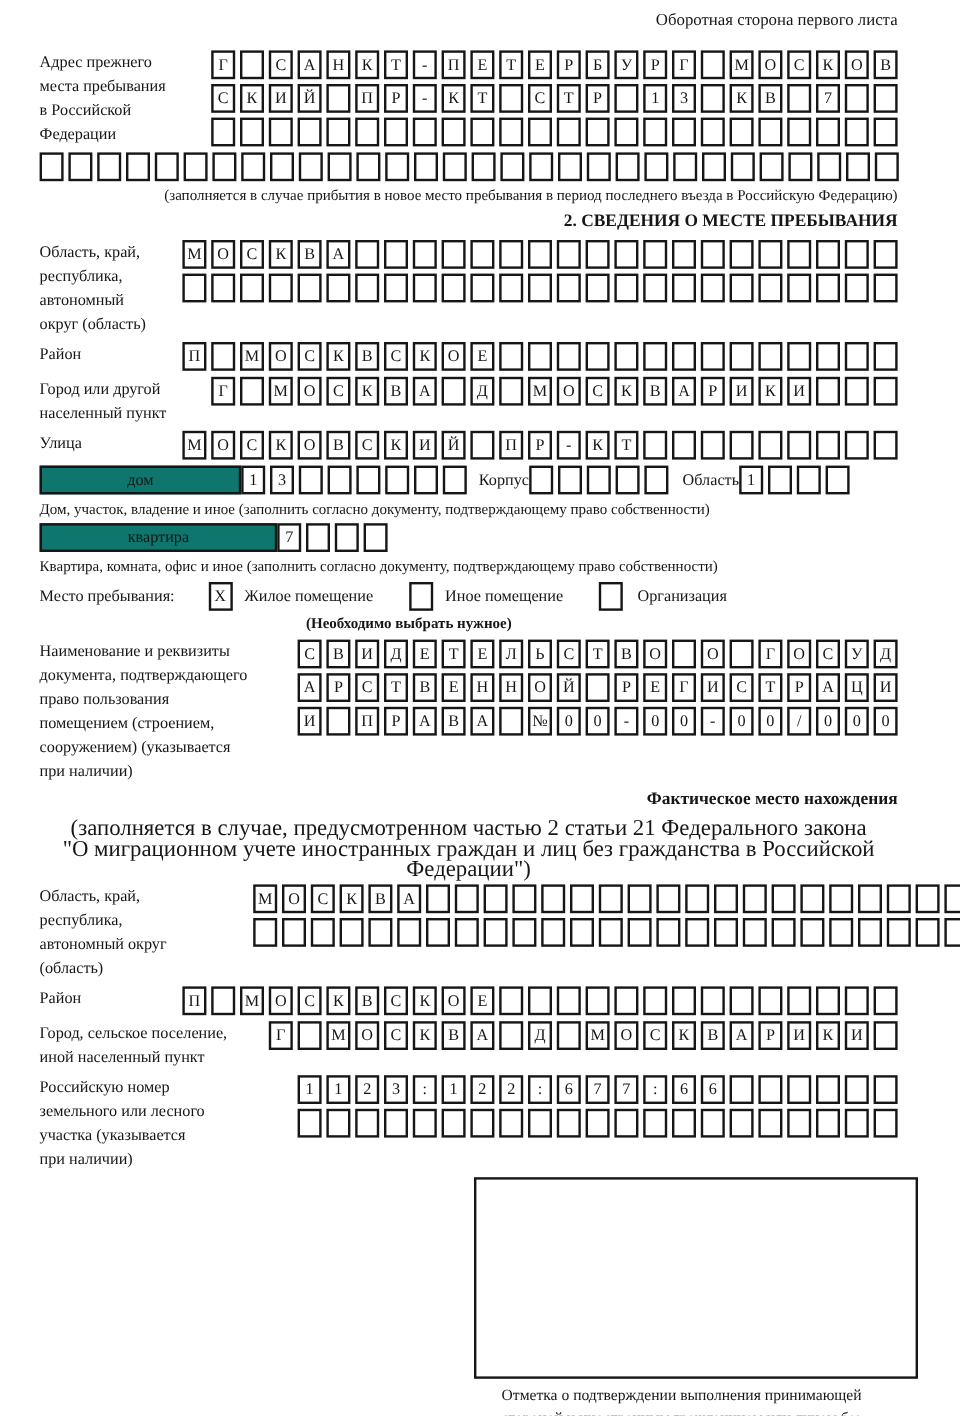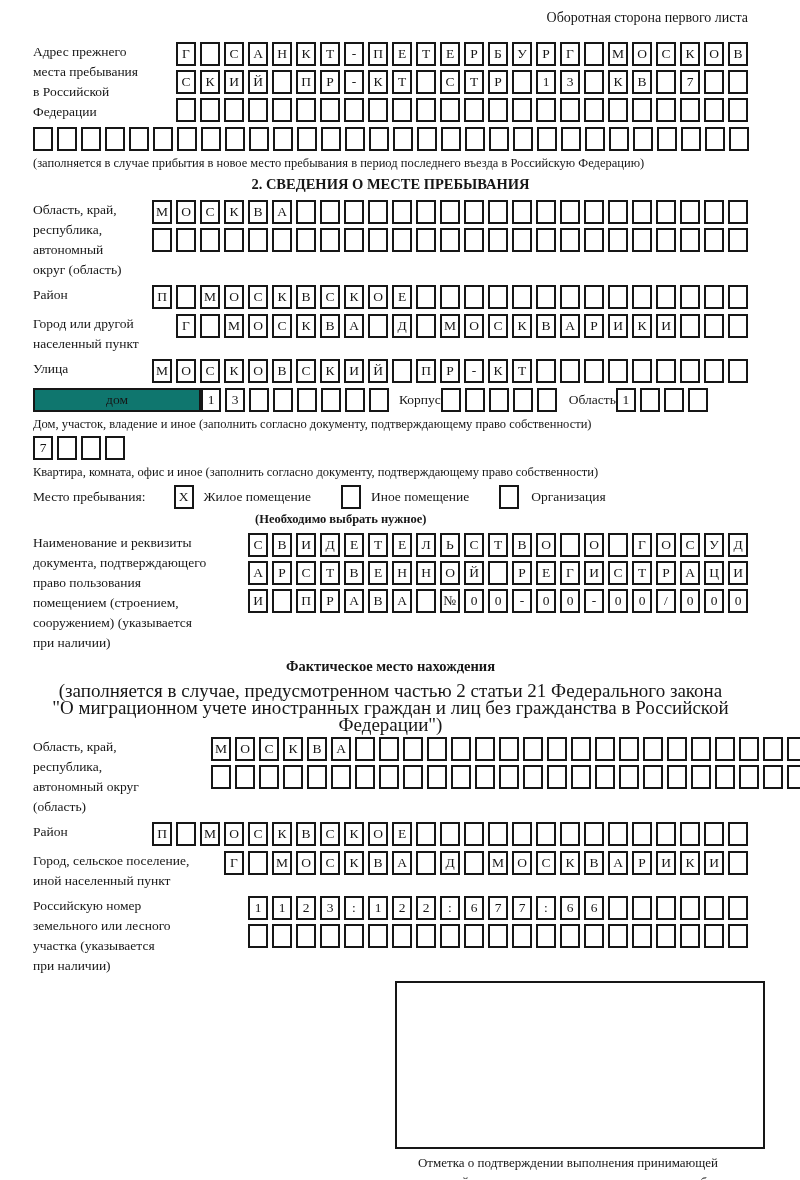--- a/index.html
+++ b/index.html
@@ -22,22 +22,22 @@
   .boxes { display:flex; gap:4px; width:max-content; margin-left:auto; }
   .boxes.left { margin-left:0; }
   .cell {
     width:20px; height:24px; flex:none;
     border:2px solid #161616;
     font-size:13.5px; line-height:20px; text-align:center;
     background:#fff;
   }
 
   .note { font-size:12.5px; line-height:16px; }
-  .center { text-align:left; }
-  .sec-title { text-align:center; font-weight:bold; font-size:14.5px; margin:5px 0 7px; }
+  .center { text-align:right; }
+  .sec-title { text-align:right; font-weight:bold; font-size:14.5px; margin:5px 0 7px; }
 
   .inline-row { display:flex; align-items:center; margin-bottom:4px; }
   .wide-box { height:24px; border:2px solid #161616; text-align:center; font-size:13.5px; line-height:20px; flex:none; background:#0f766e; }
   .dom-box { width:168px; }
   .kv-box  { width:198px; }
   .inline-label { font-size:13.5px; flex:none; }
 
   .place-row { display:flex; align-items:center; font-size:13.5px; margin:5px 0 2px; }
   .cb { width:20px; height:24px; }
 
@@ -359,20 +359,21 @@
     <div class="boxes left ml10">
         <span class="cell">1</span>
         <span class="cell"></span>
         <span class="cell"></span>
         <span class="cell"></span>
       </div>
   </div>
   <div class="note mb4">Дом, участок, владение и иное (заполнить согласно документу, подтверждающему право собственности)</div>
 
   <div class="inline-row">
+    <div class="wide-box kv-box">квартира</div>
     <div class="boxes left ml10">
         <span class="cell">7</span>
         <span class="cell"></span>
         <span class="cell"></span>
         <span class="cell"></span>
       </div>
   </div>
   <div class="note mb4">Квартира, комната, офис и иное (заполнить согласно документу, подтверждающему право собственности)</div>
 
   <div class="place-row">

